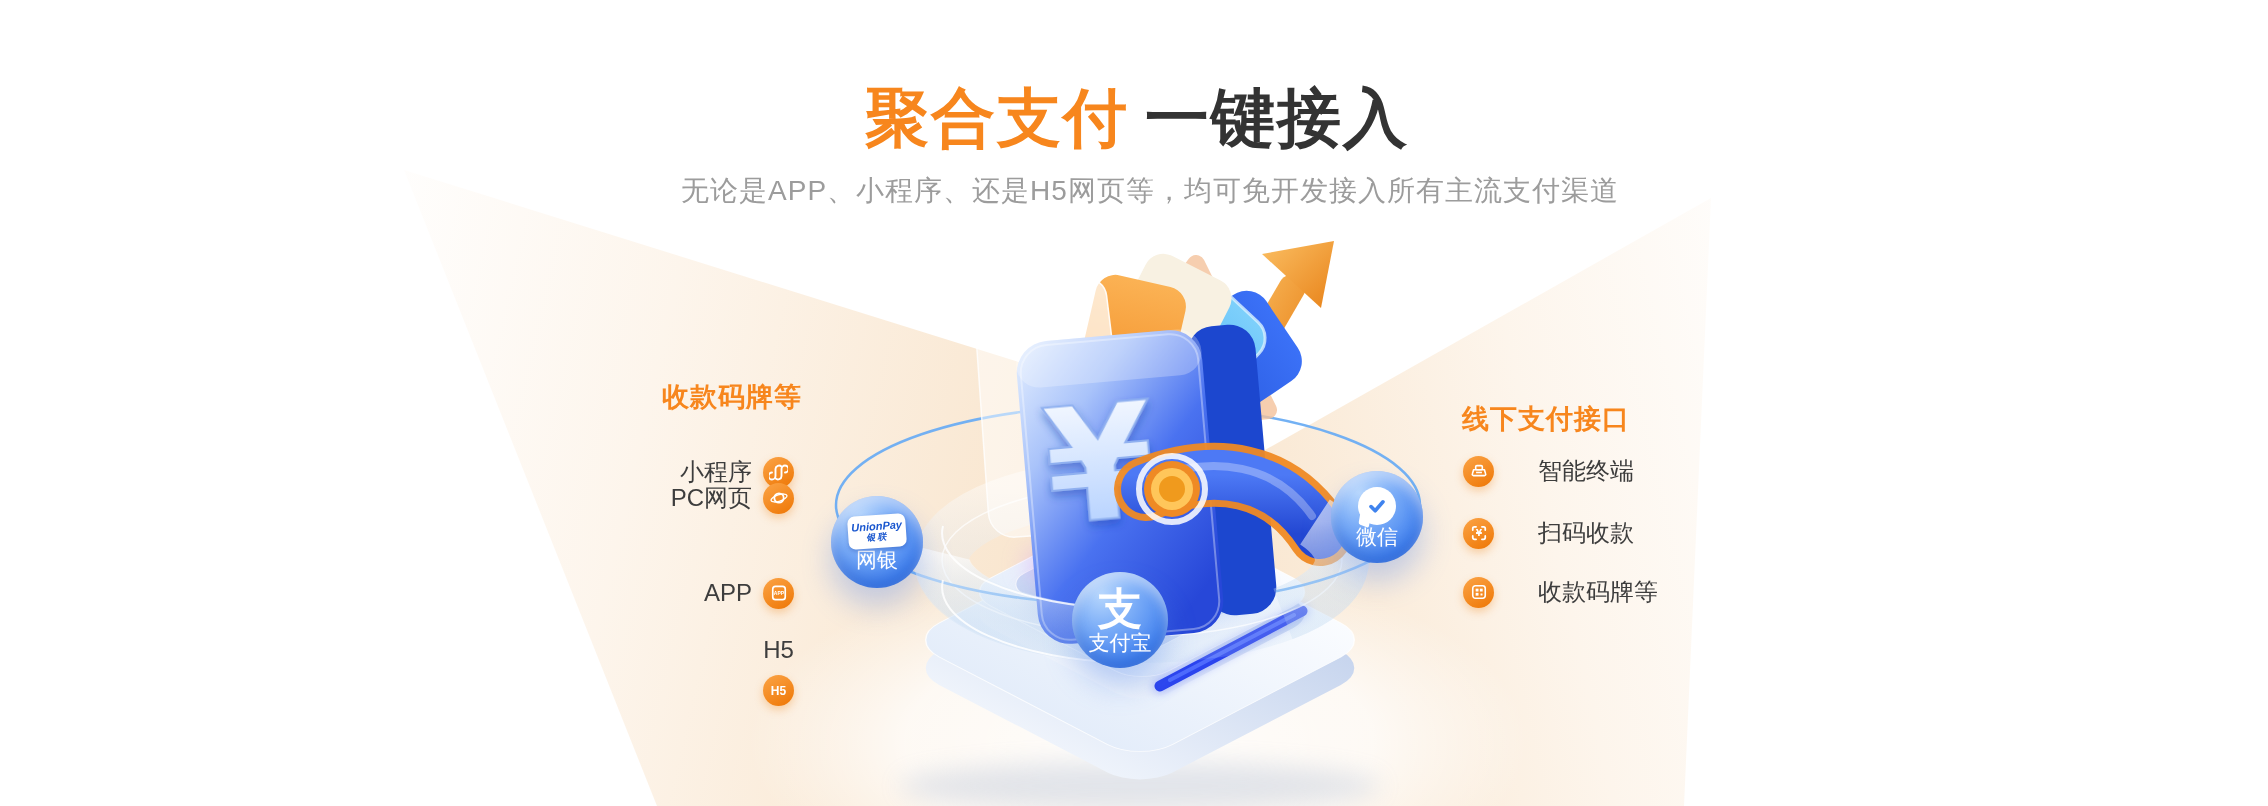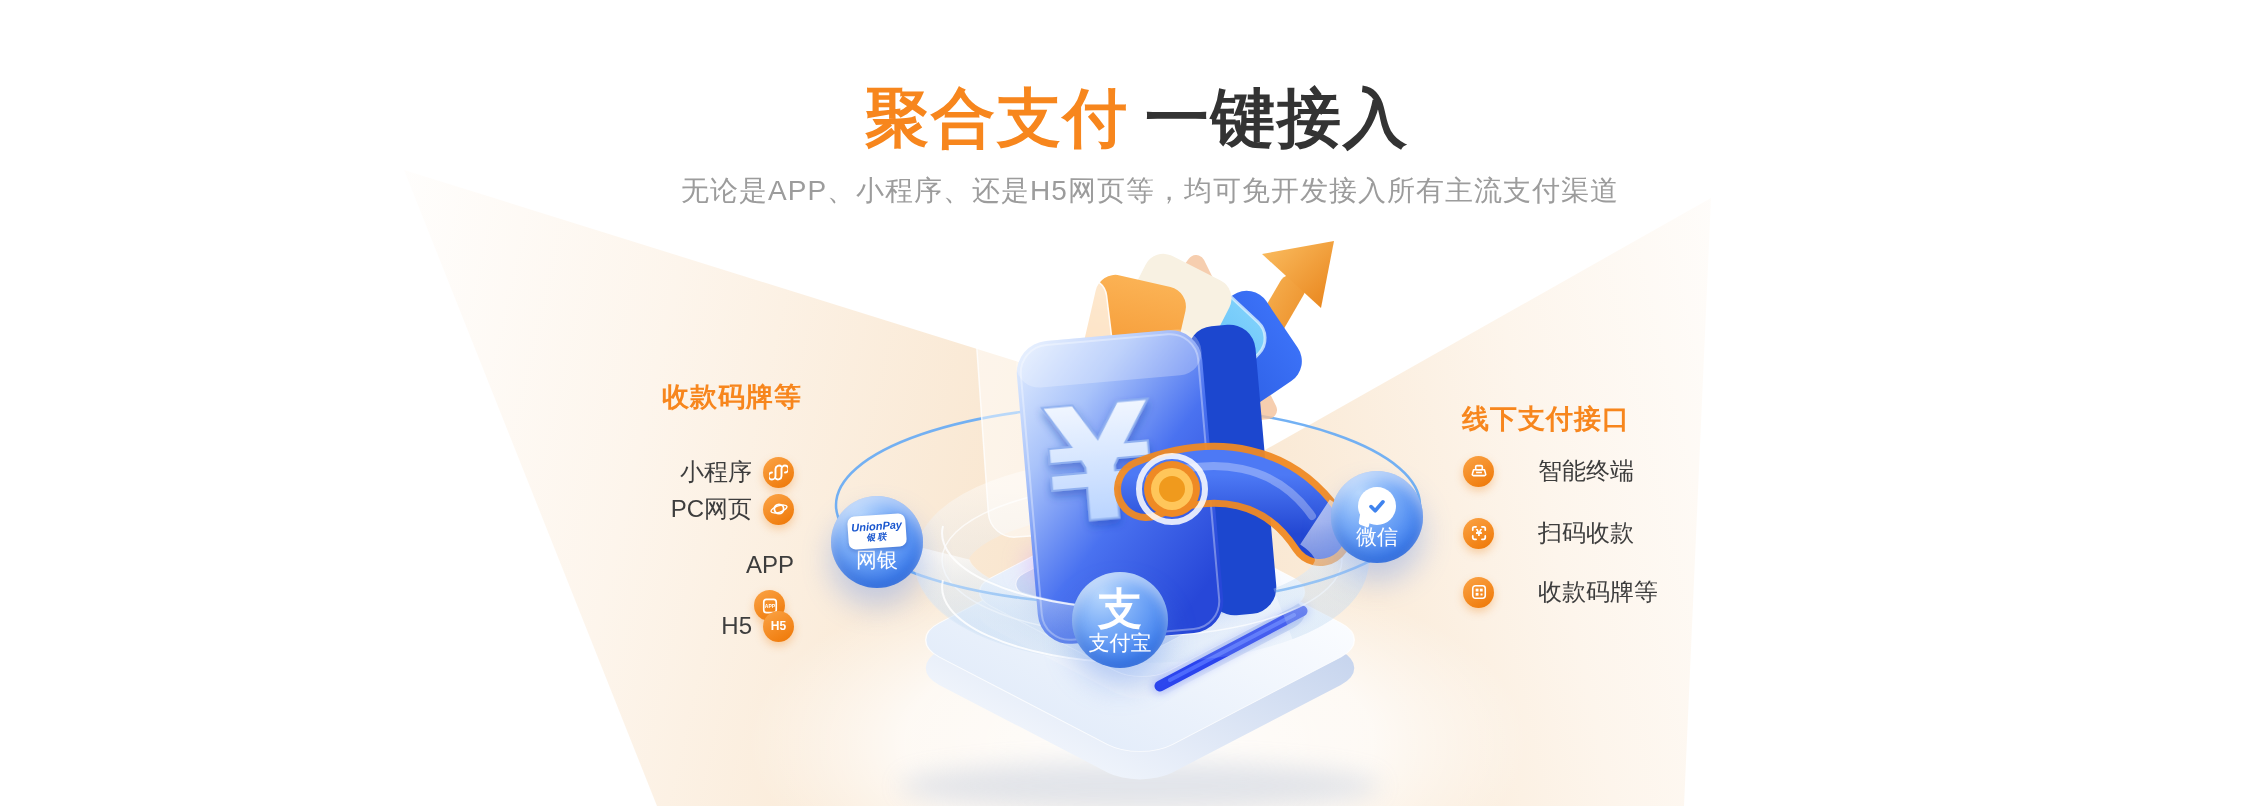--- a/index.html
+++ b/index.html
@@ -24,21 +24,21 @@
   p.subtitle{position:absolute;top:156px;left:0;width:100%;margin:16px;text-align:center;
              font-size:28px;color:#9c9c9c;font-weight:400;letter-spacing:1px;}
 
   
   .grp-title{position:absolute;margin:0;font-size:27px;font-weight:700;color:#f7861d;letter-spacing:1px;}
   .grp-online-title{left:662px;top:379px;}
   .grp-offline-title{left:1462px;top:401px;}
   .row{position:absolute;display:flex;align-items:center;gap:11px;height:32px;}
   .row .lbl{font-size:24px;color:#3d3d3d;font-weight:500;white-space:nowrap;}
   .onl{right:1474px;}
-  .onl-0{top:456px;} .onl-1{top:493px;} .onl-2{top:551px;flex-direction:column;} .onl-3{top:610px;}
+  .onl-0{top:456px;} .onl-1{top:482px;} .onl-2{top:577px;} .onl-3{top:636px;flex-direction:column;}
   .ofl{left:1463px;gap:44px;}
   .ofl-0{top:455px;} .ofl-1{top:517px;} .ofl-2{top:576px;}
   .oicon{width:31px;height:31px;border-radius:50%;flex:none;
          background:linear-gradient(150deg,#faa041 8%,#f07d0e 85%);
          display:flex;align-items:center;justify-content:center;color:#fff;
          box-shadow:0 4px 9px rgba(240,140,40,.35);}
   .oicon svg{display:block;}
   .oicon .itxt{font-size:12px;font-weight:700;line-height:1;}
 
   

